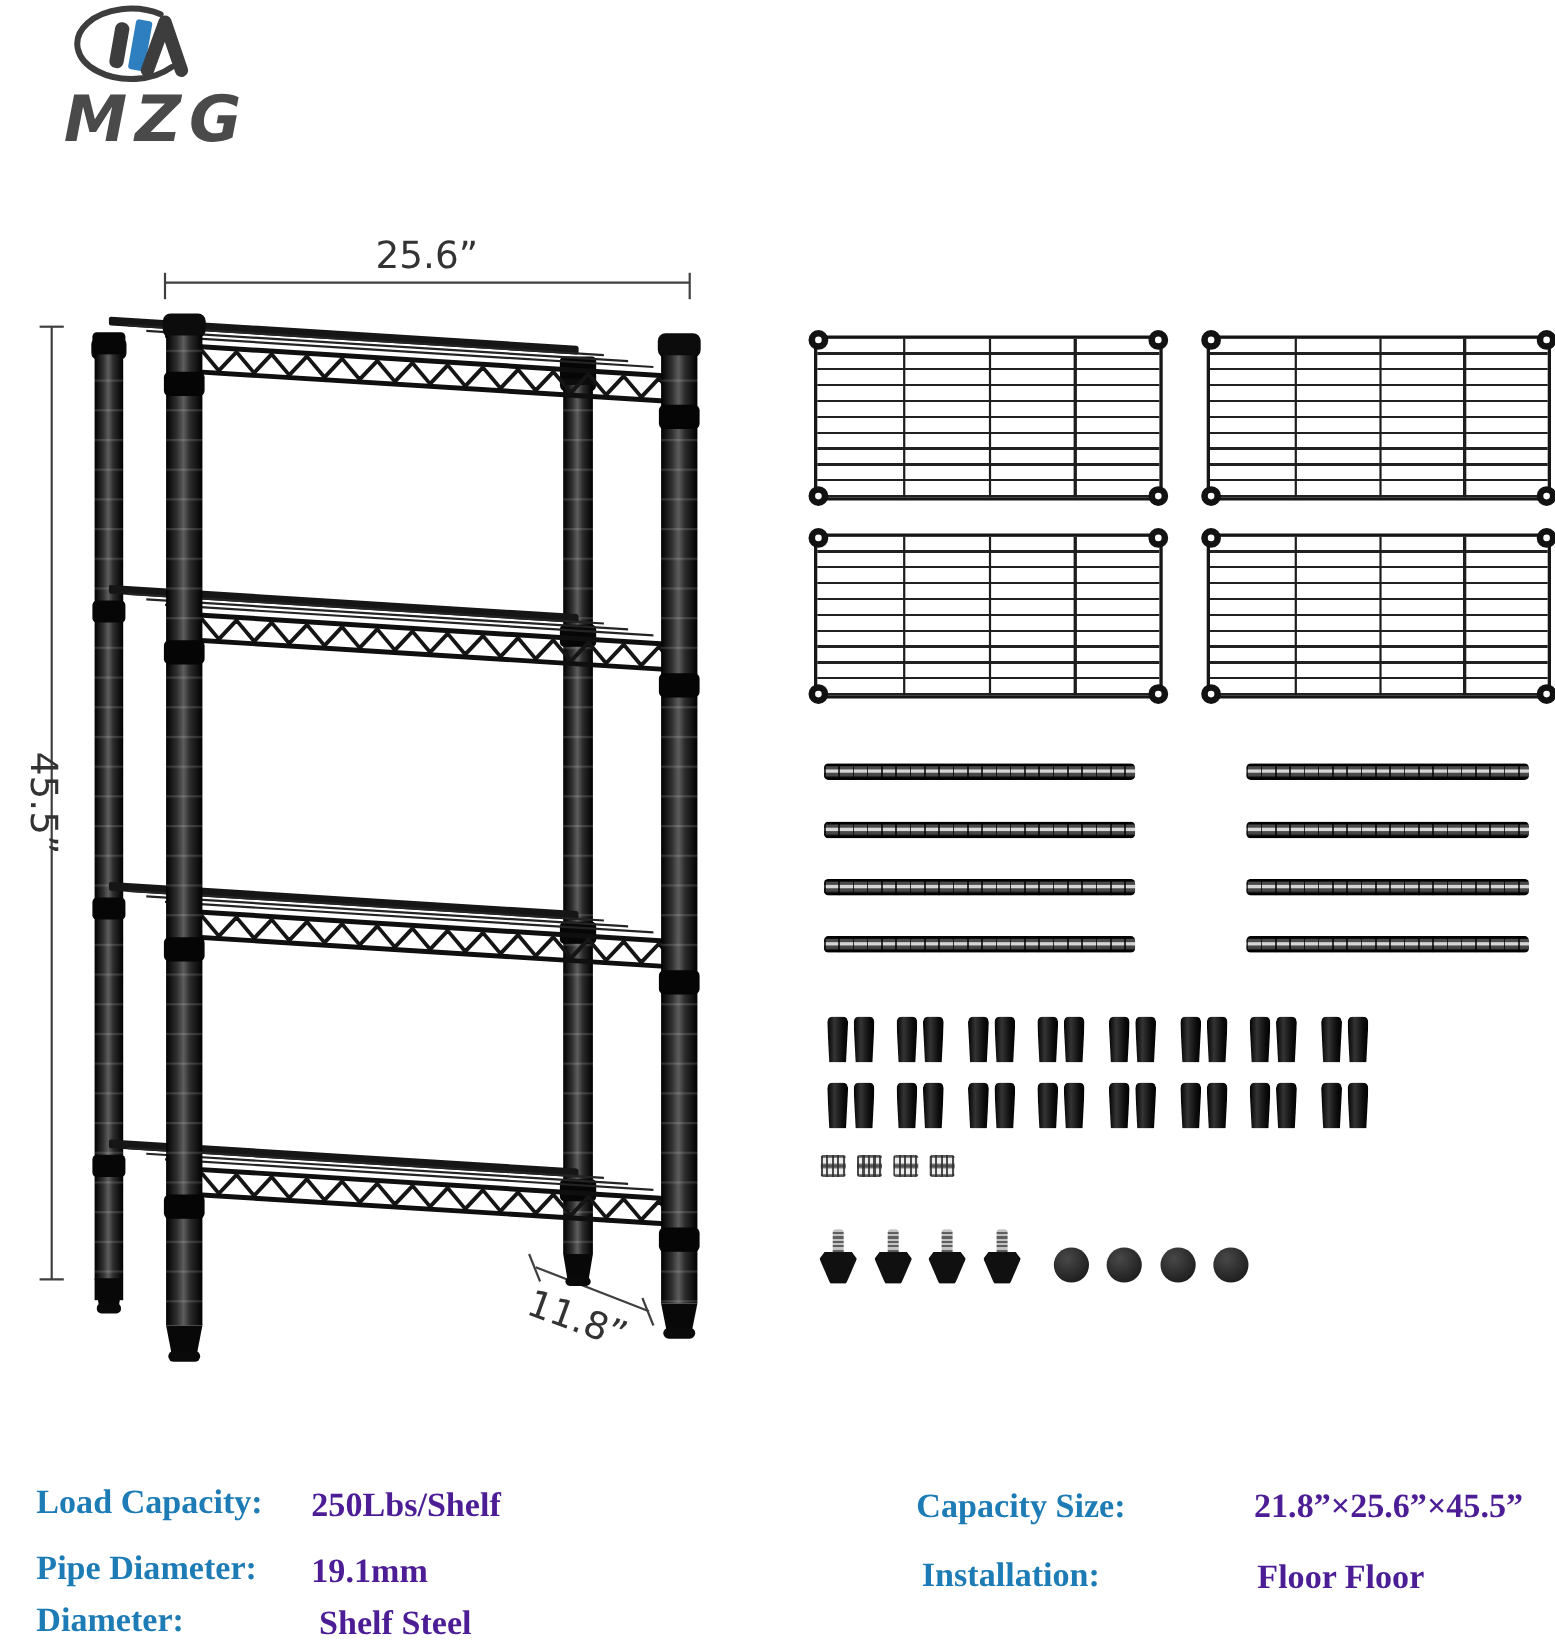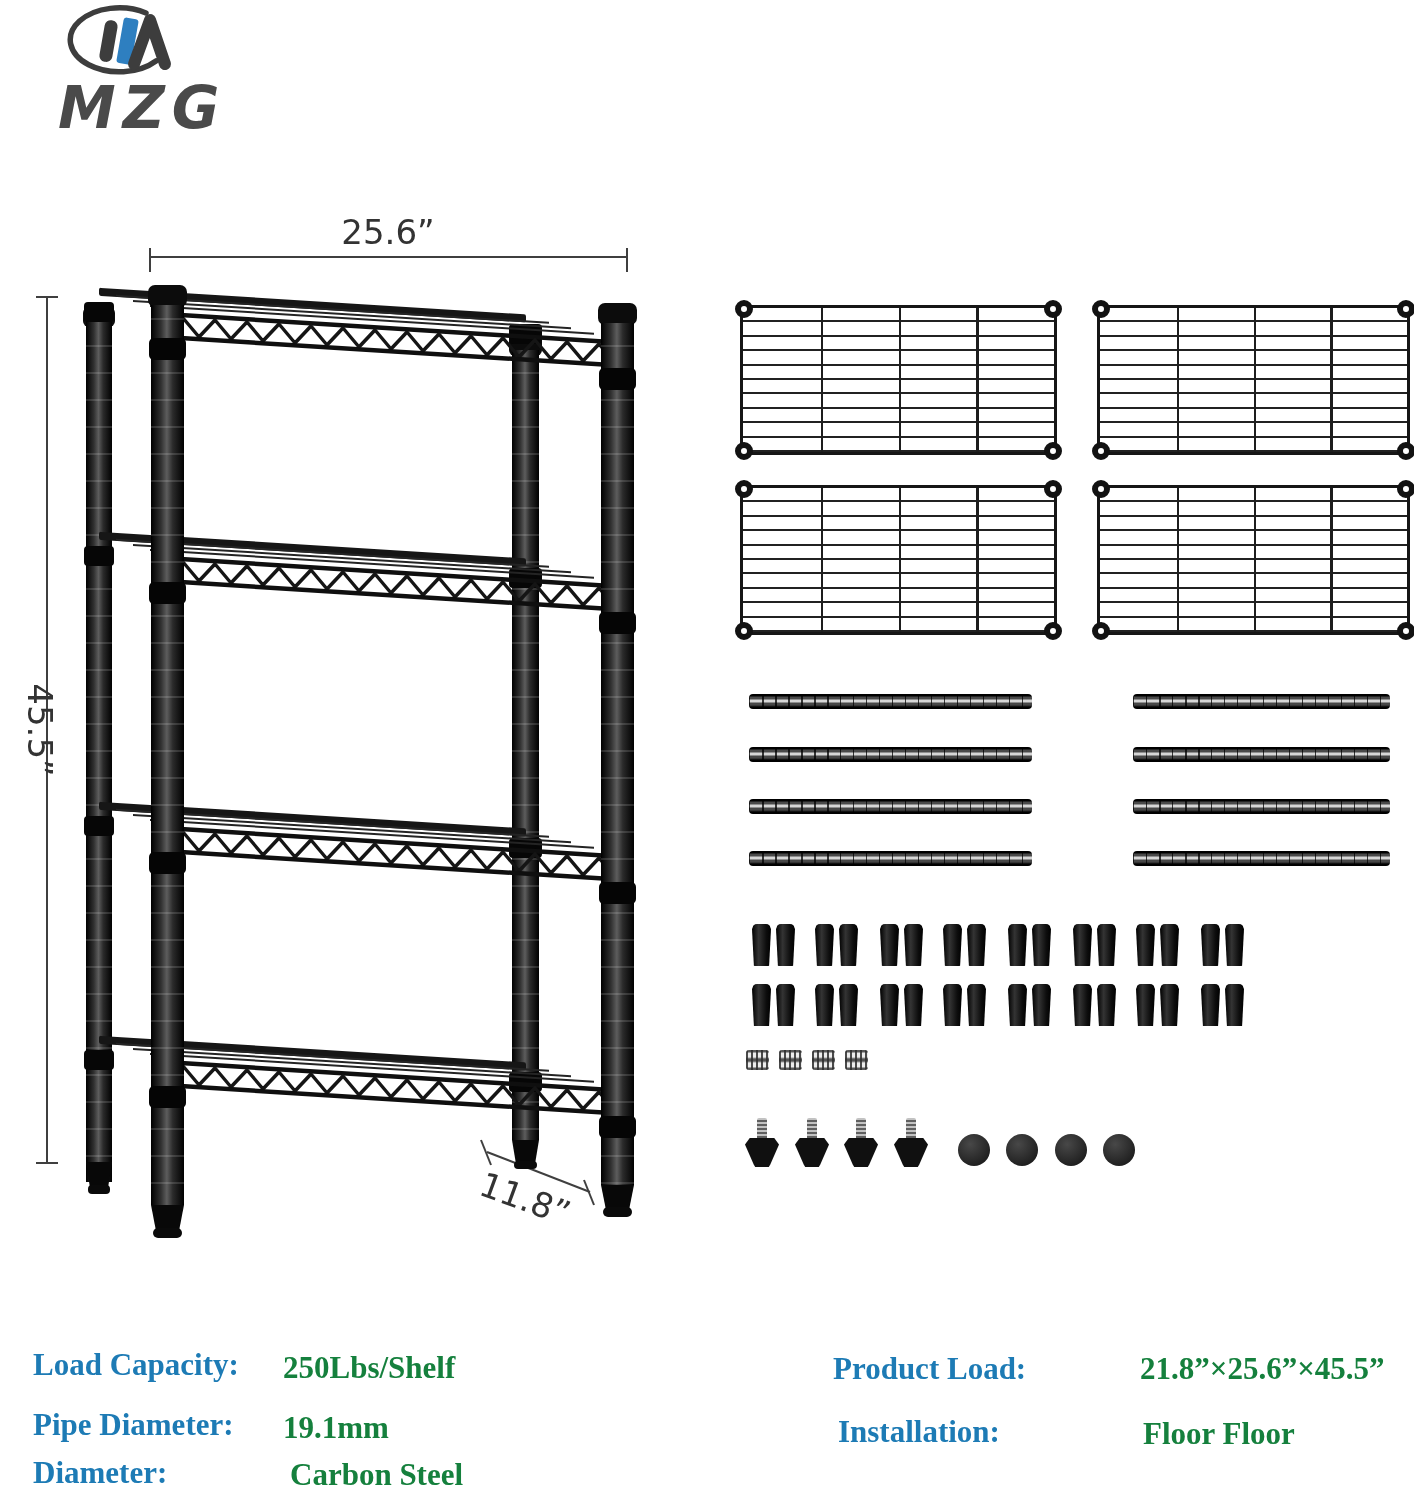--- a/index.html
+++ b/index.html
@@ -60,21 +60,21 @@
     position:absolute; width:32px; height:32px; border-radius:50%;
     background:radial-gradient(circle at 38% 32%, #484848, #1f1f1f 75%);
   }
 
   
   .spec-label, .spec-value {
     position:absolute; font-family:"Liberation Serif", serif;
     font-weight:bold; font-size:31px; line-height:1.1; white-space:nowrap;
   }
   .spec-label { color:#1d7bb5;text-align:right; }
-  .spec-value { color:#15803d; }
+  .spec-value { color:#4c1d95; }
 </style>
 </head>
 <body>
 
 <div class="page">
 
   <svg class="abs" style="left:50px;top:4px" width="170" height="140" viewBox="0 0 170 140">
     <g>
       <path d="M96 9 A49 32 0 1 0 106 57" fill="none" stroke="#3d3d3d" stroke-width="5.5" stroke-linecap="round"></path>
       <rect x="52" y="16" width="13" height="42" rx="6" fill="#3d3d3d" transform="rotate(10 58 37)"></rect>
@@ -323,22 +323,22 @@
   </div>
 
   <div>
     <span class="spec-label" style="left:33px;top:1348px">Load Capacity:</span>
     <span class="spec-value" style="left:283px;top:1351px">250Lbs/Shelf</span>
 
     <span class="spec-label" style="left:33px;top:1408px">Pipe Diameter:</span>
     <span class="spec-value" style="left:283px;top:1411px">19.1mm</span>
 
     <span class="spec-label" style="left:33px;top:1456px">Diameter:</span>
-    <span class="spec-value" style="left:290px;top:1458px">Carbon Steel</span>
-
-    <span class="spec-label" style="left:833px;top:1352px">Product Load:</span>
+    <span class="spec-value" style="left:290px;top:1458px">Shelf Steel</span>
+
+    <span class="spec-label" style="left:833px;top:1352px">Capacity Size:</span>
     <span class="spec-value" style="left:1140px;top:1352px">21.8”×25.6”×45.5”</span>
 
     <span class="spec-label" style="left:838px;top:1415px">Installation:</span>
     <span class="spec-value" style="left:1143px;top:1417px">Floor Floor</span>
   </div>
 
 </div>
 
 </body></html>

